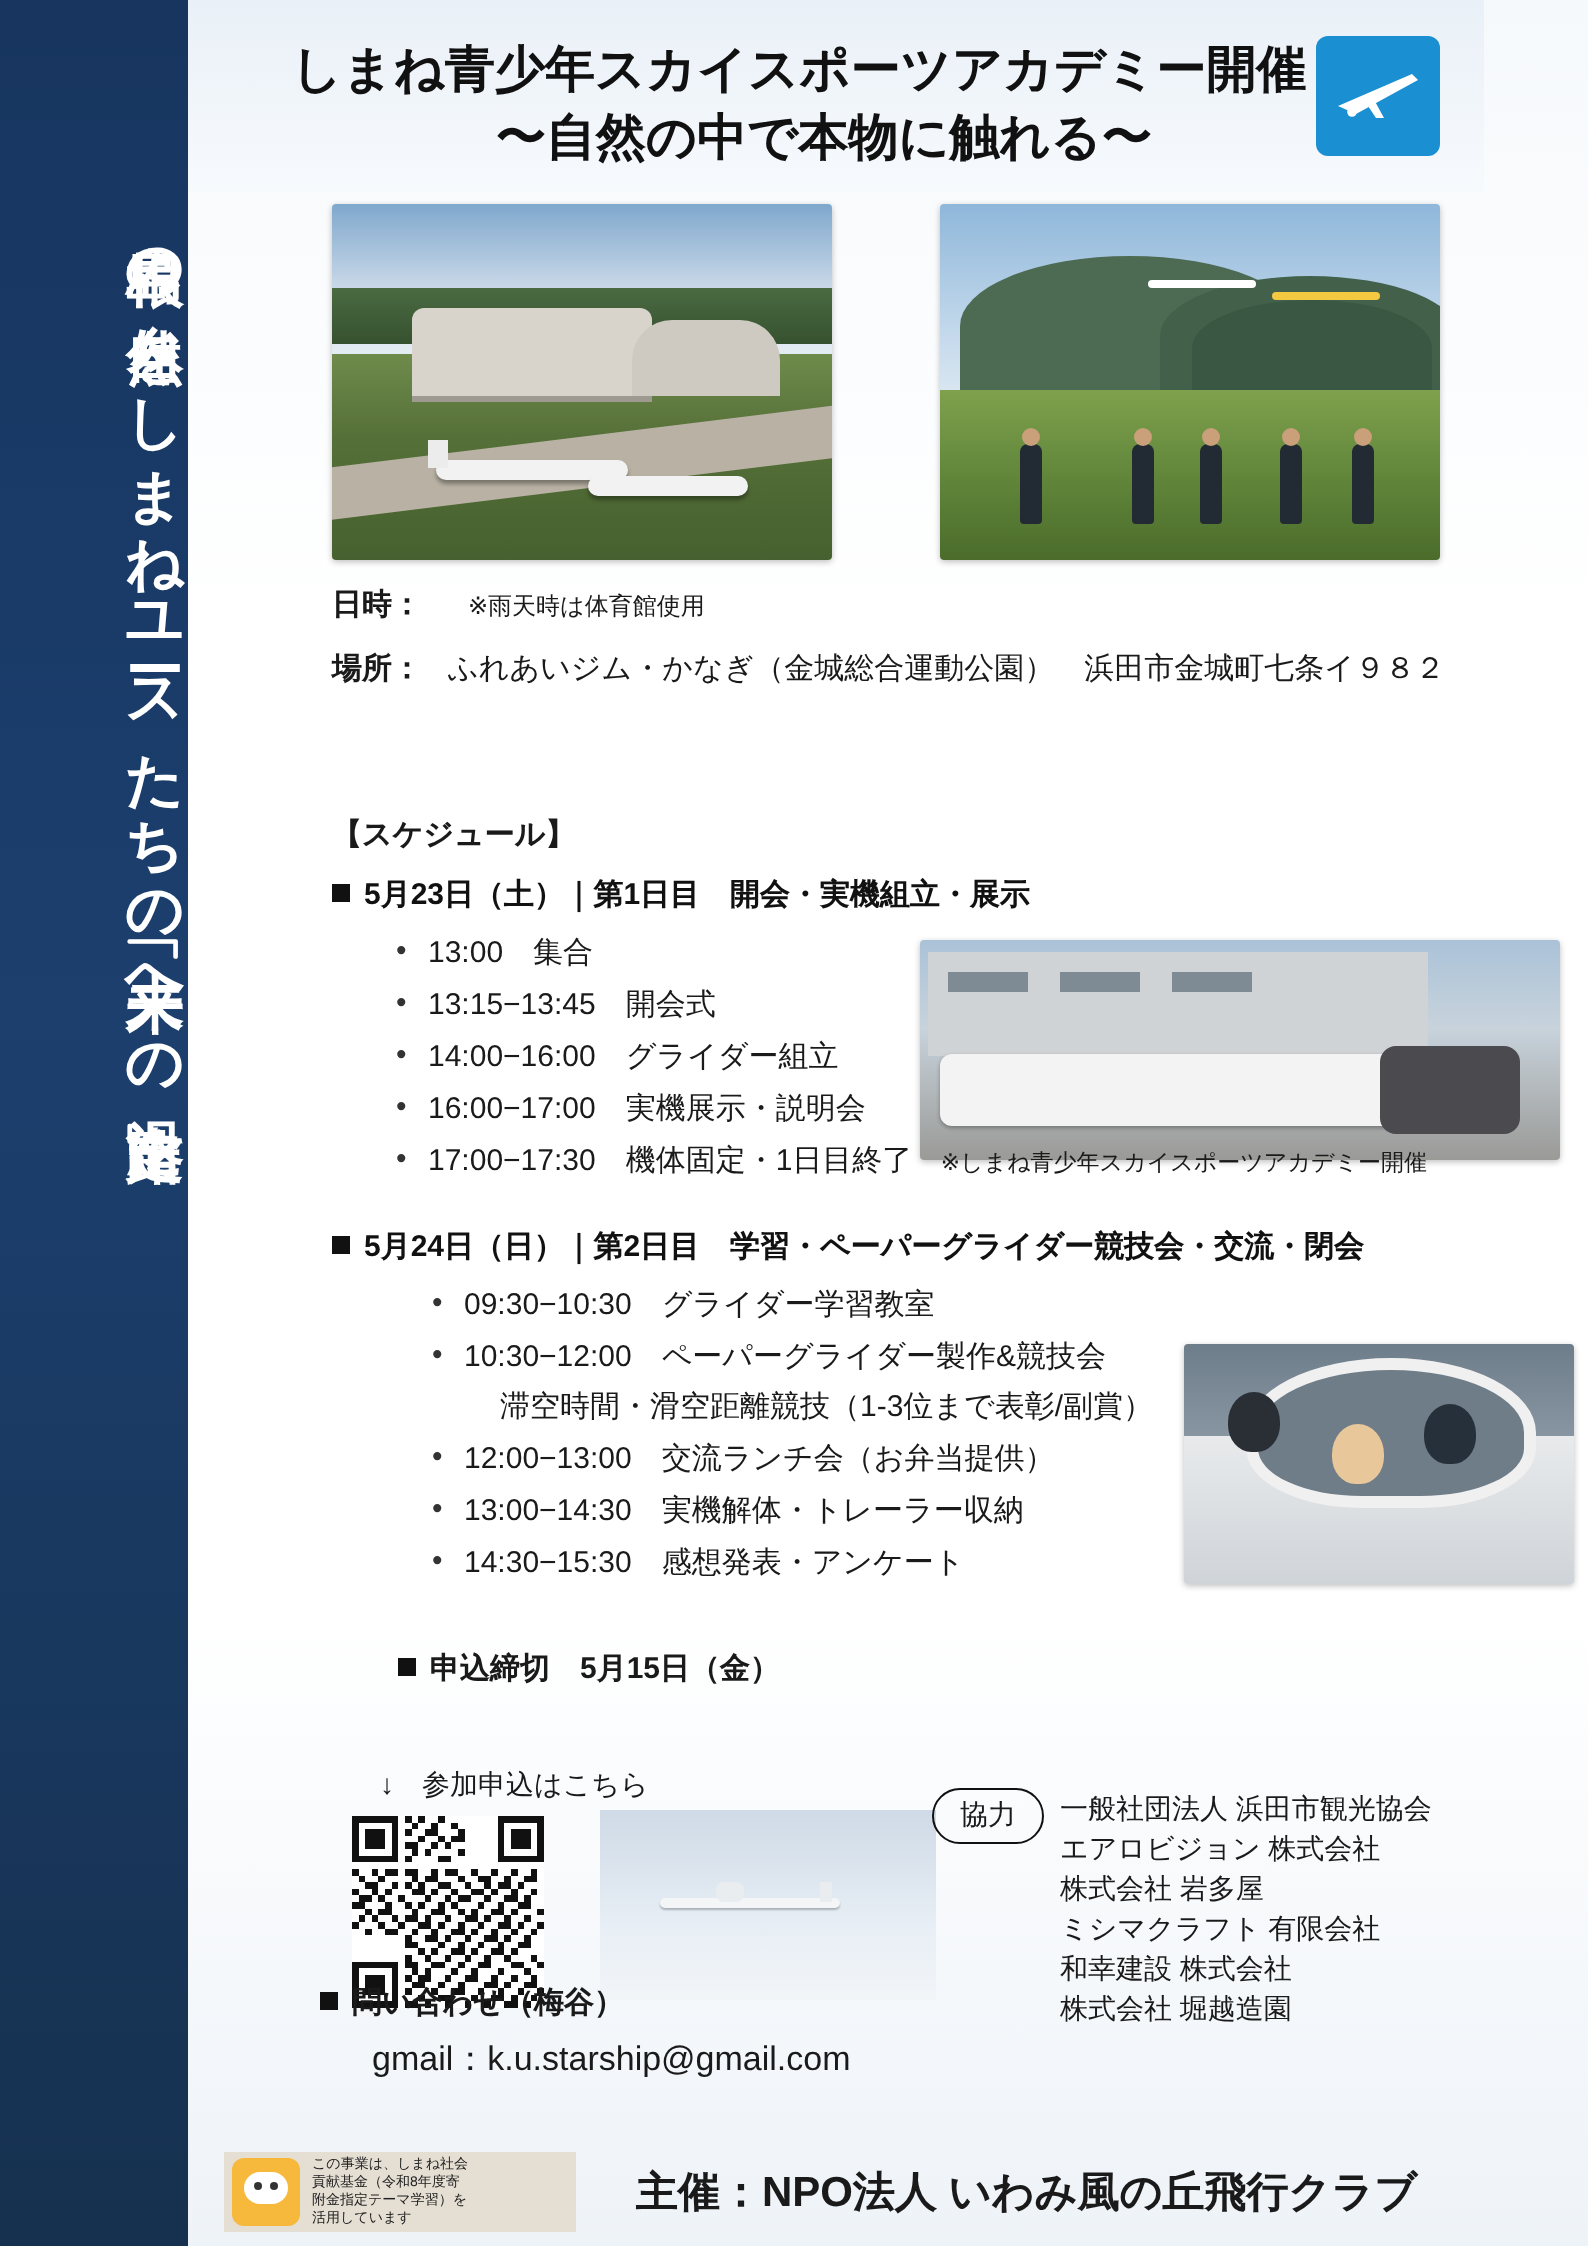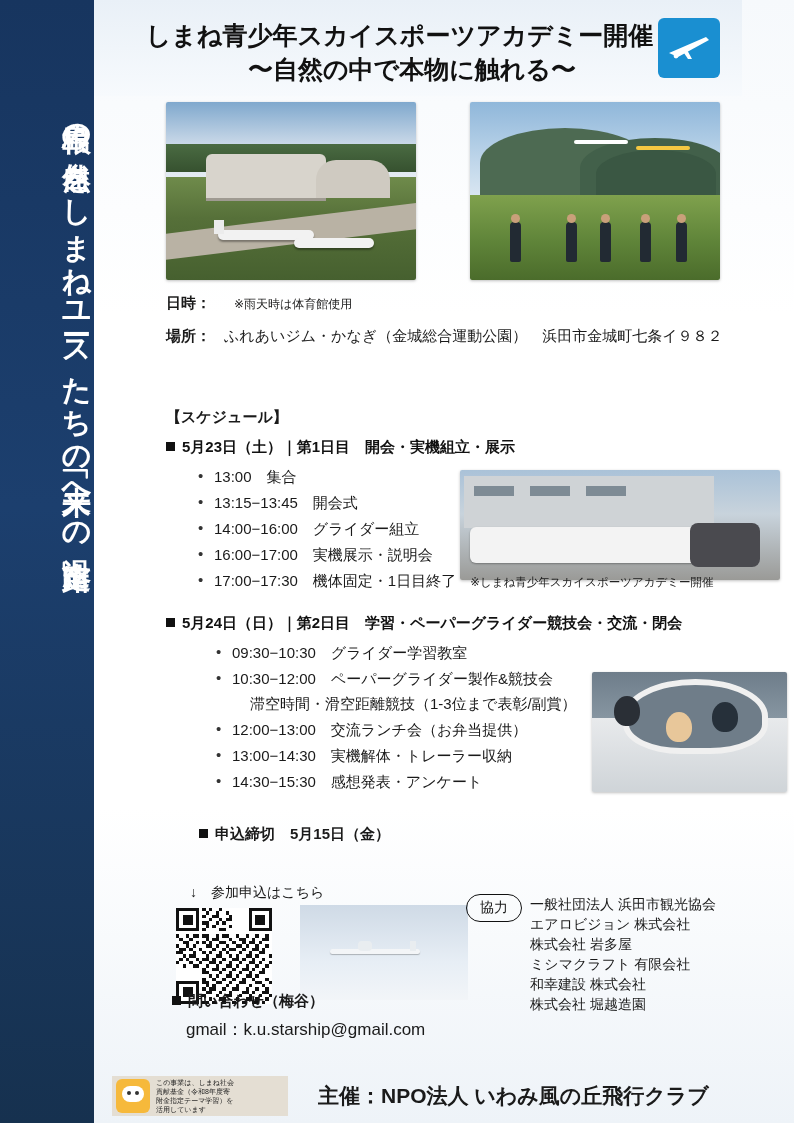--- a/index.html
+++ b/index.html
@@ -171,21 +171,21 @@
   
   .coop-badge {
     position:absolute; left:466px; top:894px; width:54px; height:26px;
     border:1.6px solid #111; border-radius:14px;
     font-size:14px; display:flex; align-items:center; justify-content:center;
   }
   .coop-list {
     position:absolute; left:530px; top:894px; font-size:14px; line-height:20px;
   }
   
-  .contact-title { position:absolute; left:172px; top:992px; font-size:15px; font-weight:bold; }
+  .contact-title { position:absolute; left:160px; top:992px; font-size:15px; font-weight:bold; }
   .contact-mail  { position:absolute; left:186px; top:1018px; font-size:17px; }
   
   .fund-box {
     position:absolute; left:112px; top:1076px; width:176px; height:40px;
     background:#e4ded3; display:flex; align-items:center; gap:6px; padding:0 4px;
     box-sizing:border-box;
   }
   .fund-mascot {
     width:34px; height:34px; background:#f6b93b; border-radius:6px;
     position:relative; flex:0 0 auto;

